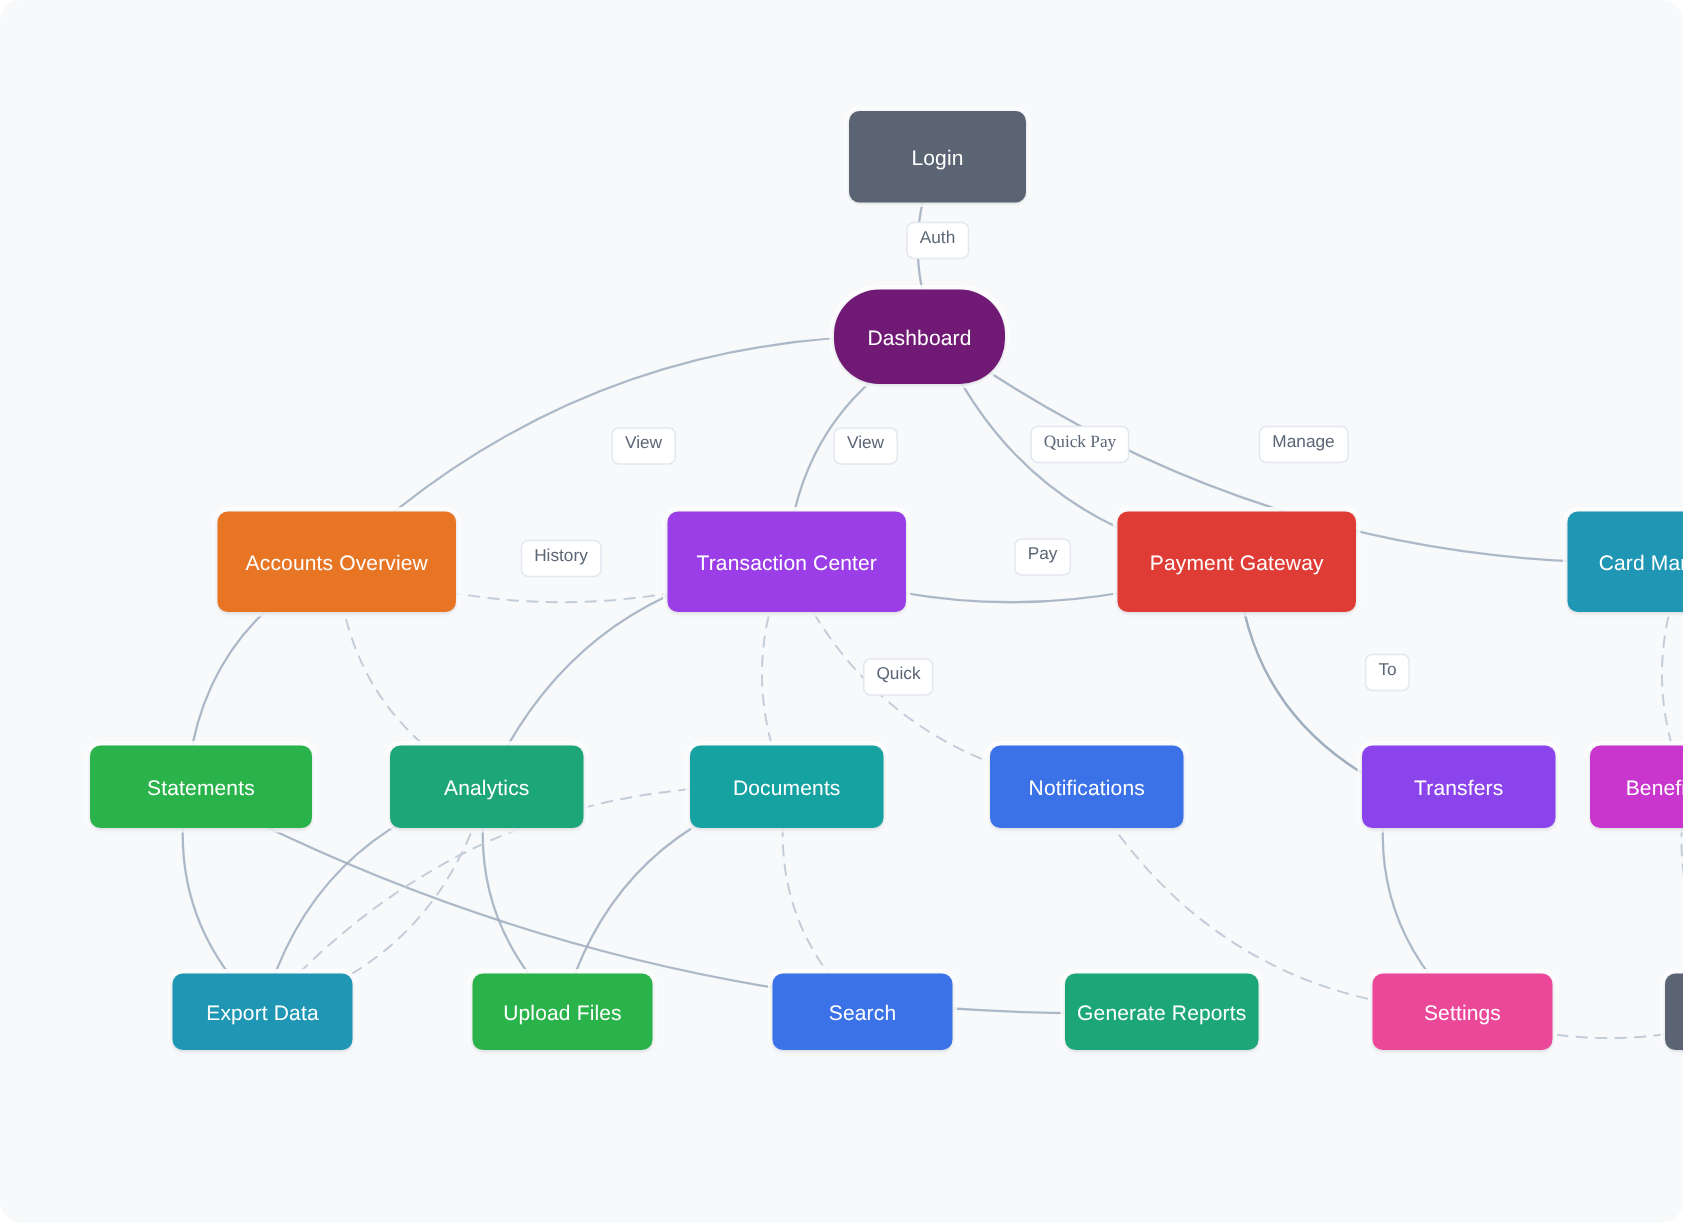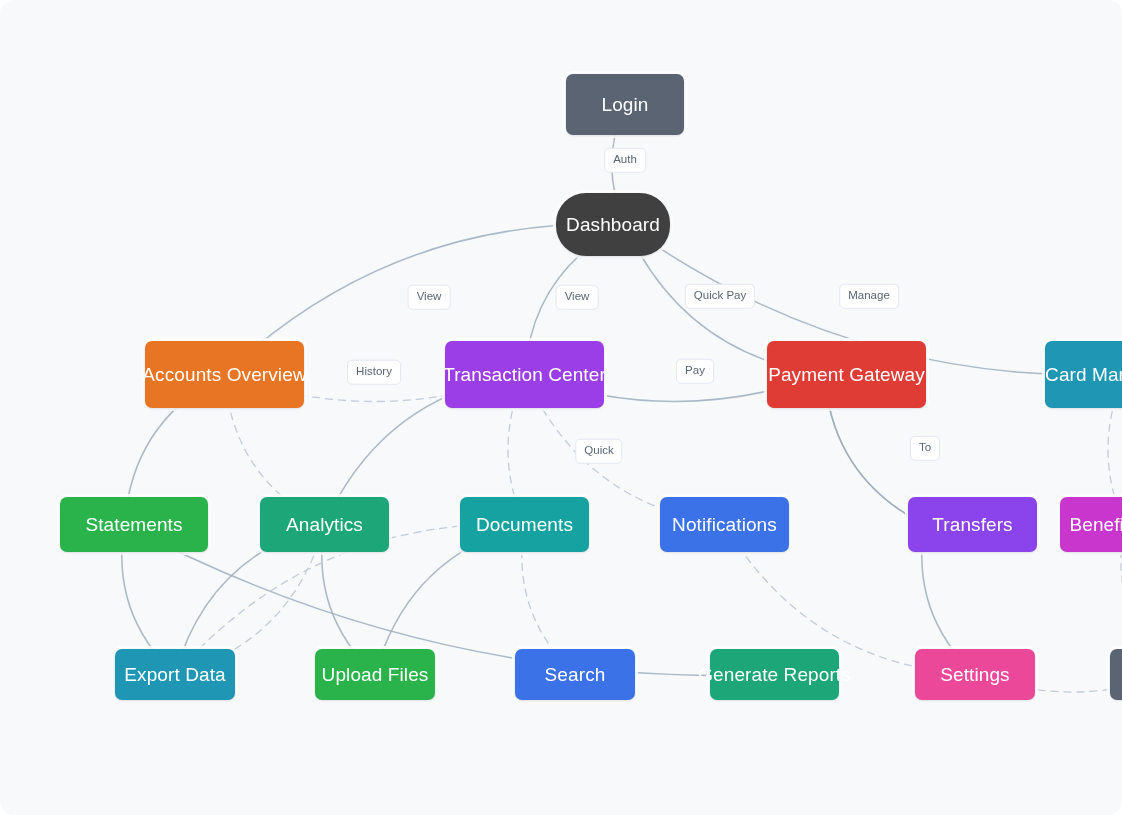--- a/index.html
+++ b/index.html
@@ -29,21 +29,21 @@
     pointer-events: none;
   }
   .node {
     position: absolute;
     box-sizing: border-box;
     border-radius: 7px;
     display: flex;
     align-items: center;
     justify-content: center;
     color: #ffffff;
-    font-size: 19px;
+    font-size: 14px;
     letter-spacing: 0.1px;
     text-align: center;
     white-space: nowrap;
     box-shadow: 0 1px 3px rgba(40,55,75,0.18), 0 0 0 3px rgba(255,255,255,0.85);
     user-select: none;
   }
   .edge-label {
     position: absolute;
     box-sizing: border-box;
     background: #ffffff;
@@ -91,42 +91,42 @@
         <path d="M 724.5 524.5 Q 809.6320390539737 666.4969947798639 975 674.5" fill="none" stroke-linecap="round" stroke="#c3ccd8" stroke-width="1.3" stroke-dasharray="7 6"></path>
         <path d="M 1124.5 524.5 Q 1107.8334813976842 611.4563439760358 1170 674.5" fill="none" stroke-linecap="round" stroke="#c3ccd8" stroke-width="1.3" stroke-dasharray="7 6"></path>
         <path d="M 524.5 524.5 Q 314.2544283988638 516.7953181693526 175 674.5" fill="none" stroke-linecap="round" stroke="#c3ccd8" stroke-width="1.3" stroke-dasharray="7 6"></path>
         <path d="M 175 674.5 Q 292.18343061157 641.7919858428647 324.5 524.5" fill="none" stroke-linecap="round" stroke="#c3ccd8" stroke-width="1.3" stroke-dasharray="7 6"></path>
         <path d="M 975 674.5 Q 1072.5 709.6 1170 674.5" fill="none" stroke-linecap="round" stroke="#c3ccd8" stroke-width="1.3" stroke-dasharray="7 6"></path>
       </g>
   </svg>
 
   <div id="node-layer">
       <div class="node" style="left: 566px; top: 74px; width: 118px; height: 61px; background: rgb(90, 100, 114);">Login</div>
-      <div class="node" style="left: 556px; top: 193px; width: 114px; height: 63px; background: #404040; border-radius: 30px;">Dashboard</div>
+      <div class="node" style="left: 556px; top: 193px; width: 114px; height: 63px; background: #701a75; border-radius: 30px;">Dashboard</div>
       <div class="node" style="left: 145px; top: 341px; width: 159px; height: 67px; background: rgb(232, 117, 36);">Accounts Overview</div>
       <div class="node" style="left: 445px; top: 341px; width: 159px; height: 67px; background: rgb(155, 62, 232);">Transaction Center</div>
-      <div class="node" style="left: 745px; top: 341px; width: 159px; height: 67px; background: rgb(224, 60, 54); margin-left: 22px;">Payment Gateway</div>
+      <div class="node" style="left: 745px; top: 341px; width: 159px; height: 67px; background: rgb(224, 60, 54);">Payment Gateway</div>
       <div class="node" style="left: 1045px; top: 341px; width: 159px; height: 67px; background: rgb(30, 150, 180);">Card Management</div>
       <div class="node" style="left: 60px; top: 497px; width: 148px; height: 55px; background: rgb(43, 179, 75);">Statements</div>
       <div class="node" style="left: 260px; top: 497px; width: 129px; height: 55px; background: rgb(29, 166, 120);">Analytics</div>
       <div class="node" style="left: 460px; top: 497px; width: 129px; height: 55px; background: rgb(23, 162, 162);">Documents</div>
       <div class="node" style="left: 660px; top: 497px; width: 129px; height: 55px; background: rgb(59, 114, 232);">Notifications</div>
       <div class="node" style="left: 860px; top: 497px; width: 129px; height: 55px; background: rgb(139, 67, 236); margin-left: 48px;">Transfers</div>
       <div class="node" style="left: 1060px; top: 497px; width: 129px; height: 55px; background: rgb(201, 54, 205);">Beneficiaries</div>
       <div class="node" style="left: 115px; top: 649px; width: 120px; height: 51px; background: rgb(30, 150, 180);">Export Data</div>
       <div class="node" style="left: 315px; top: 649px; width: 120px; height: 51px; background: rgb(43, 179, 75);">Upload Files</div>
       <div class="node" style="left: 515px; top: 649px; width: 120px; height: 51px; background: rgb(59, 114, 232);">Search</div>
       <div class="node" style="left: 710px; top: 649px; width: 129px; height: 51px; background: rgb(29, 166, 120);">Generate Reports</div>
       <div class="node" style="left: 915px; top: 649px; width: 120px; height: 51px; background: #ec4899;">Settings</div>
       <div class="node" style="left: 1110px; top: 649px; width: 120px; height: 51px; background: rgb(90, 100, 114);">Profile</div>
     </div>
   <div id="label-layer">
       <div class="edge-label" style="left: 625px; top: 160px; text-align: center;">Auth</div>
       <div class="edge-label" style="left: 429px; top: 297px;">View</div>
       <div class="edge-label" style="left: 577px; top: 297px;">View</div>
-      <div class="edge-label" style="left: 720px; top: 296px;">Quick Pay</div>
+      <div class="edge-label" style="left: 720px; top: 296px; font-family: Liberation Serif, serif;">Quick Pay</div>
       <div class="edge-label" style="left: 869px; top: 296px;">Manage</div>
       <div class="edge-label" style="left: 374px; top: 372px;">History</div>
       <div class="edge-label" style="left: 695px; top: 371px;">Pay</div>
       <div class="edge-label" style="left: 599px; top: 451px;">Quick</div>
       <div class="edge-label" style="left: 925px; top: 448px;">To</div>
     </div>
 </div>
 
 </body></html>

